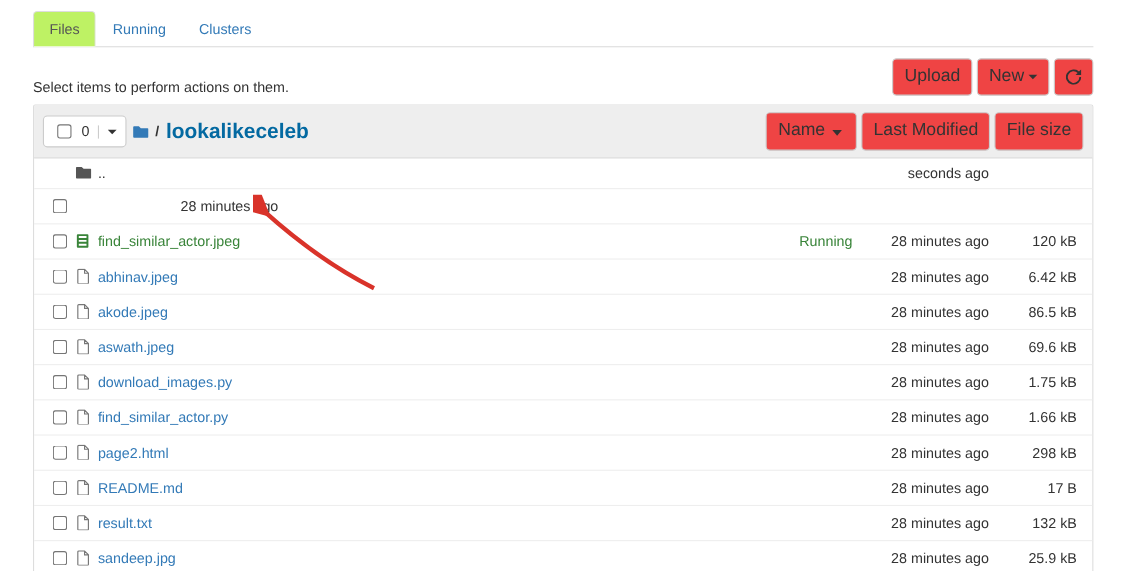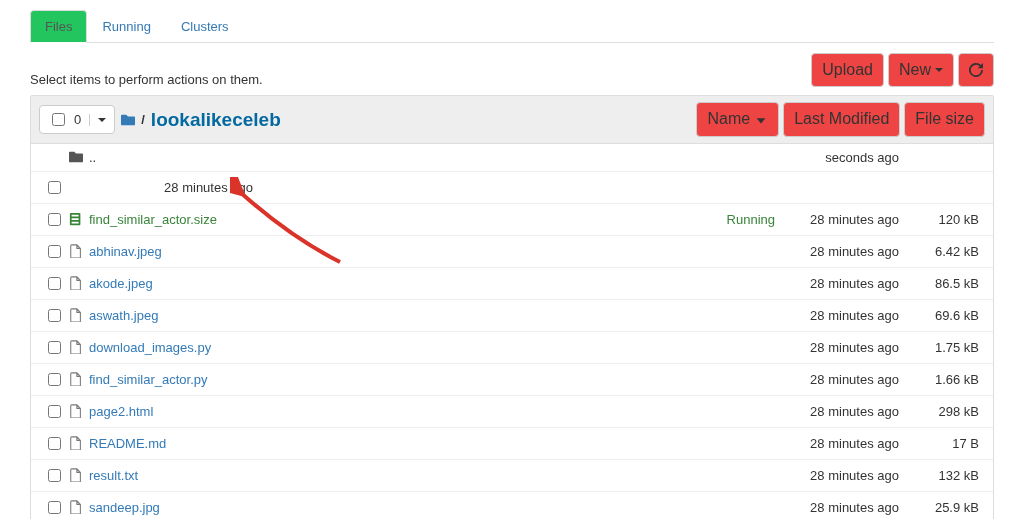--- a/index.html
+++ b/index.html
@@ -29,21 +29,21 @@
     display: block;
     padding: 8px 14px;
     text-decoration: none;
     color: #337ab7;
     border: 1px solid transparent;
     border-radius: 4px 4px 0 0;
     font-size: 13px;
   }
   .tabs li.active a {
     color: #555;
-    background: #22c55e;
+    background: #bef264;
     border-color: #ddd #ddd #fff;
   }
   .toolbar-row {
     display: flex;
     justify-content: space-between;
     align-items: flex-end;
     margin-top: 10px;
     margin-bottom: 8px;
   }
   .hint {
@@ -238,21 +238,21 @@
           <span class="col-size"></span>
         </li>
         <li>
           <span class="col-check">
             <input type="checkbox" style="">
           </span>
           <span class="col-name">
             <svg class="icon icon-nb" viewBox="0 0 16 16">
               <path d="M2 1h10a1 1 0 0 1 1 1v12a1 1 0 0 1-1 1H2a1 1 0 0 1-1-1V2a1 1 0 0 1 1-1zm1 2v2h8V3H3zm0 4v2h8V7H3zm0 4v2h8v-2H3z"></path>
             </svg>
-            <a href="#" class="green">find_similar_actor.size</a>
+            <a href="#" class="green">find_similar_actor.jpeg</a>
           </span>
           <span class="col-status">Running</span>
           <span class="col-mod">28 minutes ago</span>
           <span class="col-size">120 kB</span>
         </li>
         <li>
           <span class="col-check">
             <input type="checkbox" style="">
           </span>
           <span class="col-name">

